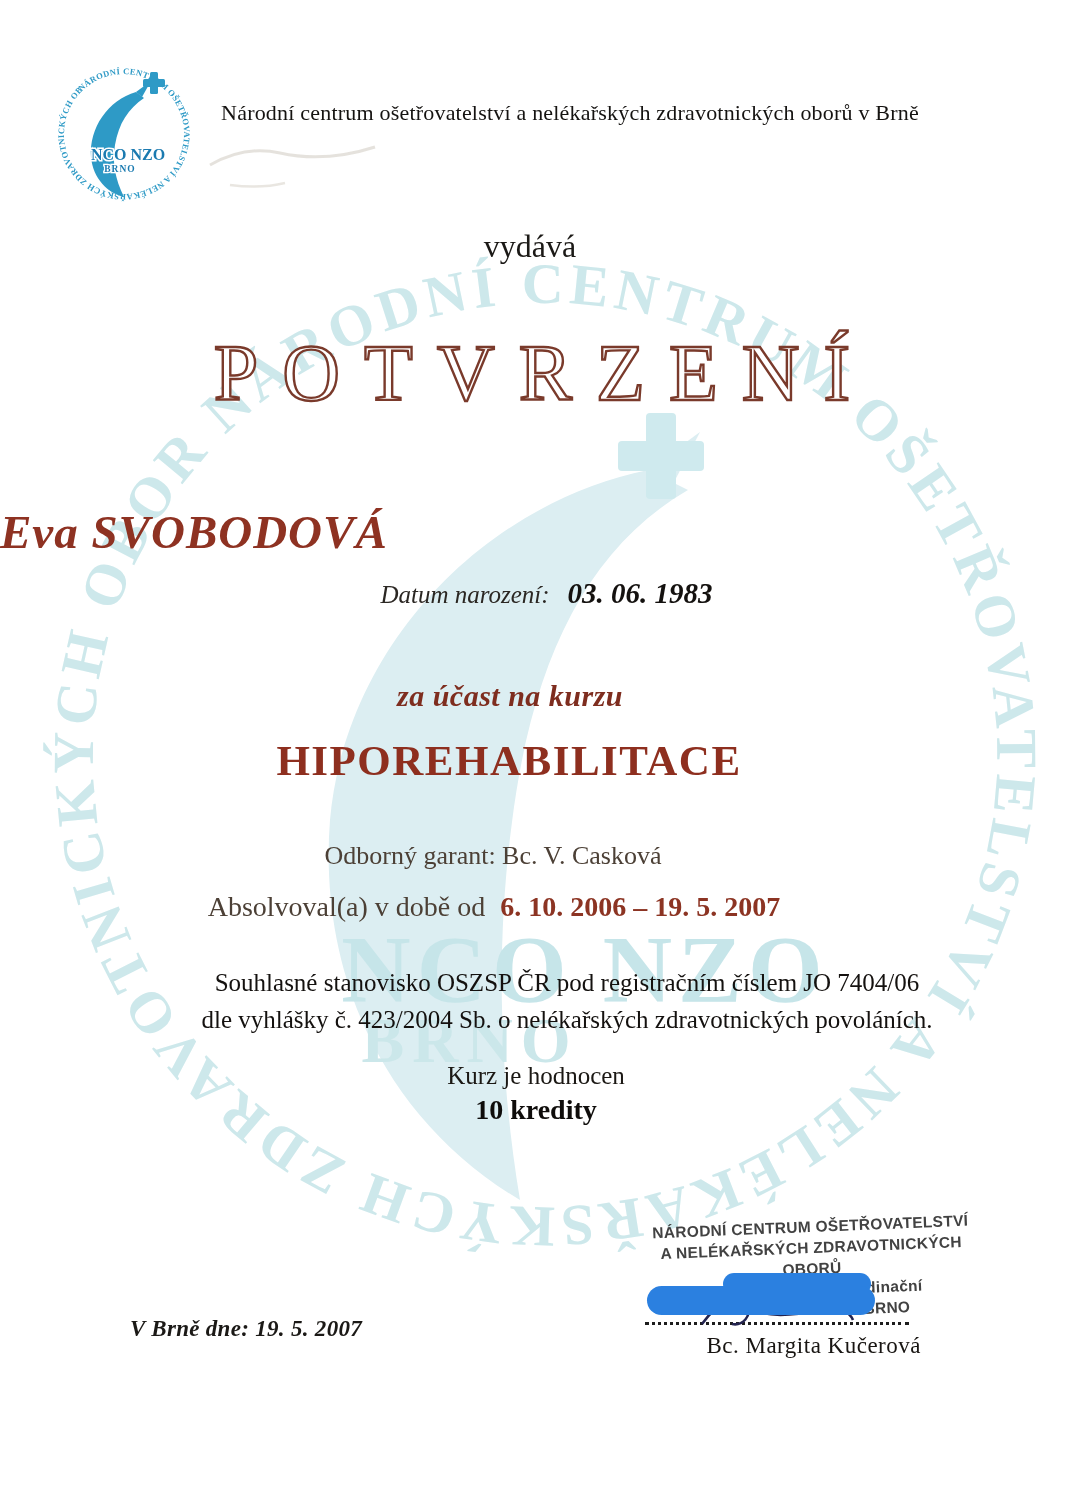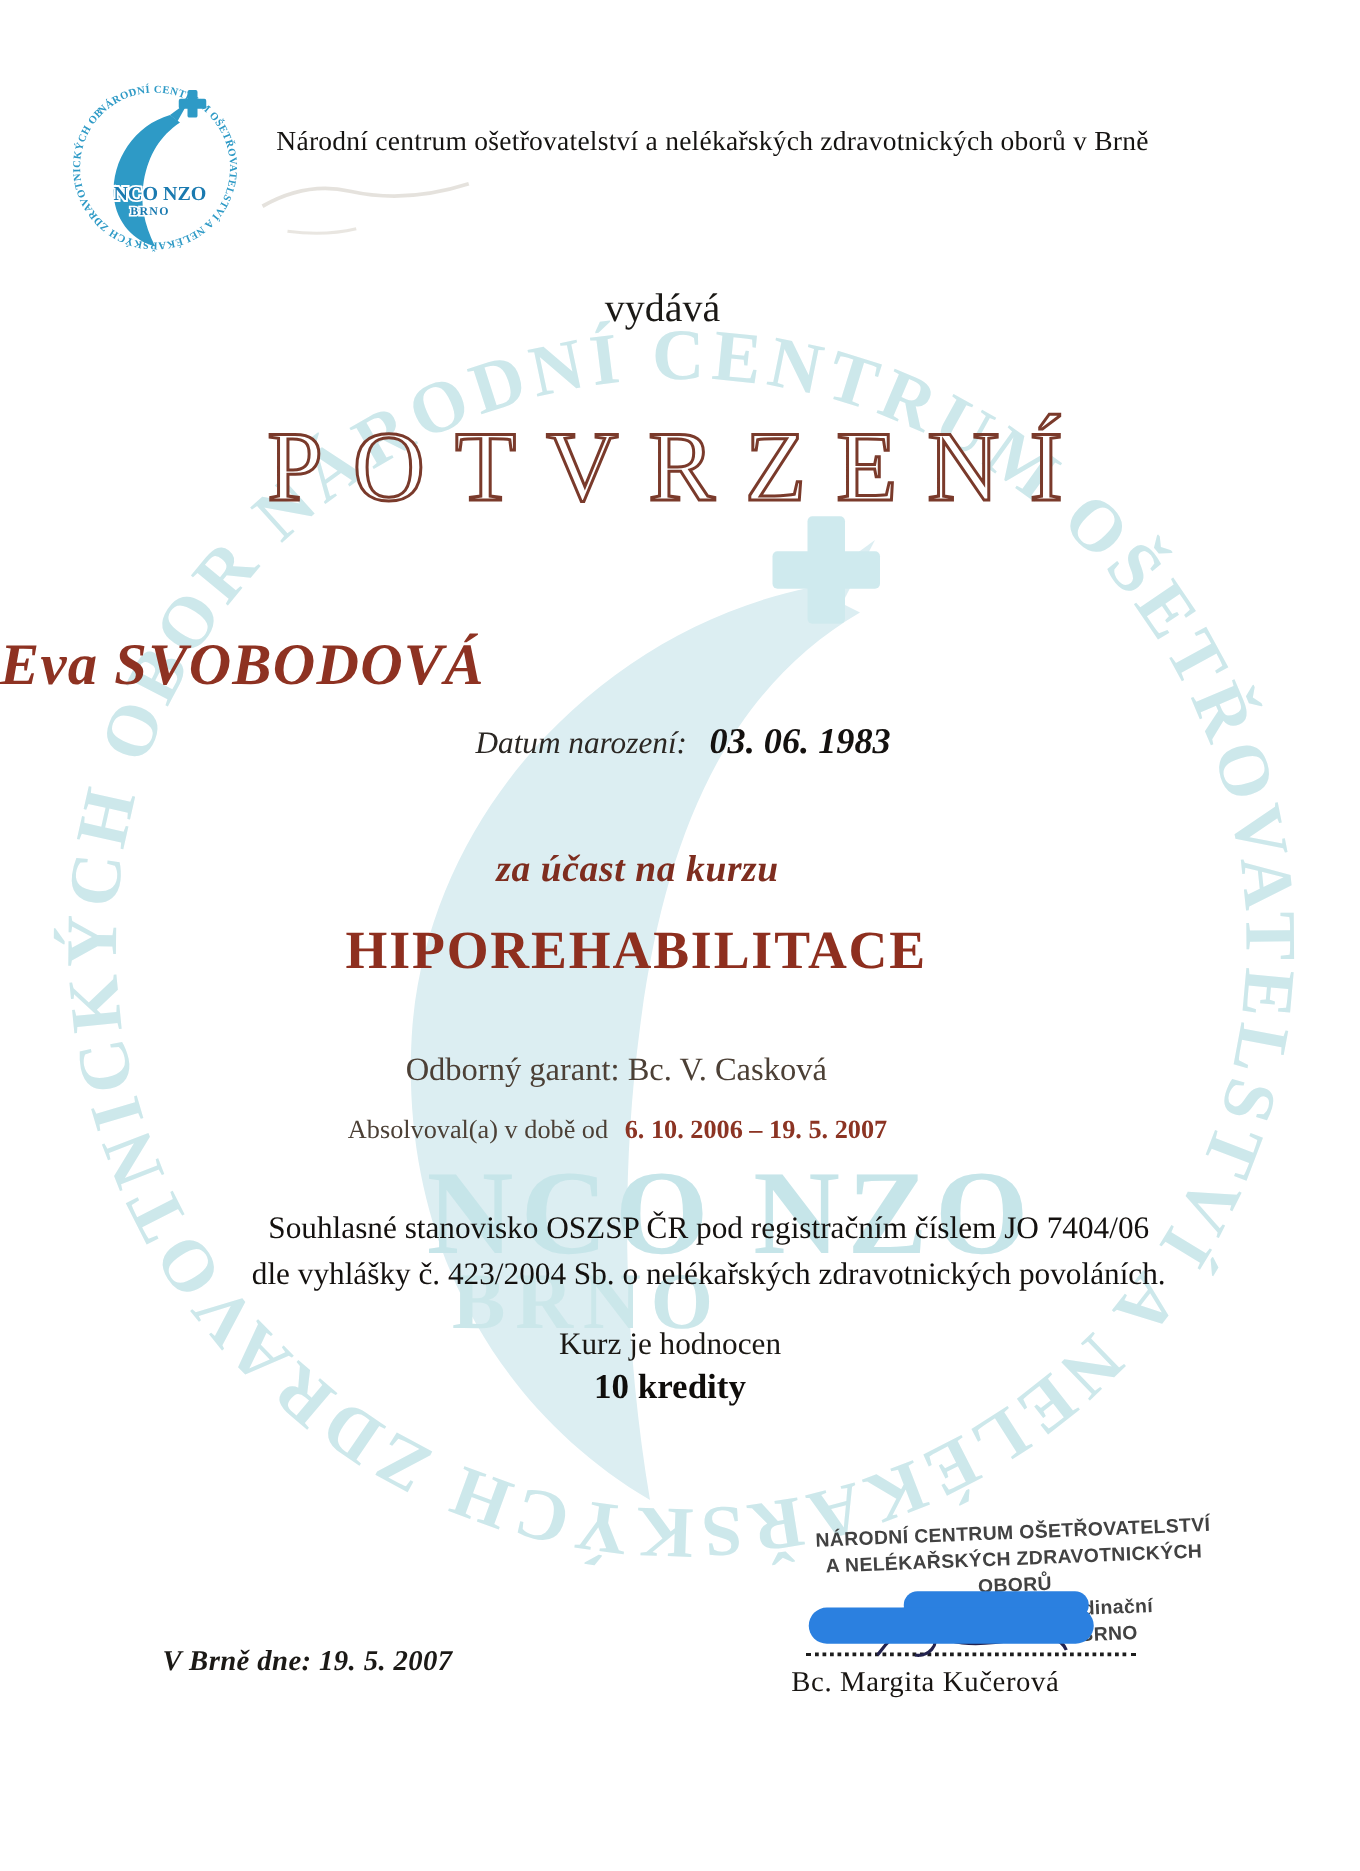--- a/index.html
+++ b/index.html
@@ -37,21 +37,21 @@
   }
   .course{
     position:absolute;left:0;top:736px;width:1018px;text-align:center;
     font-size:43px;font-weight:bold;color:#8e2f1f;letter-spacing:1.5px;
   }
   .garant{
     position:absolute;left:0;top:841px;width:986px;text-align:center;
     font-size:26px;color:#4c4036;
   }
   .period{
-    position:absolute;left:0;top:891px;width:988px;text-align:center;font-size:21px;
+    position:absolute;left:0;top:891px;width:988px;text-align:center;font-size:28px;
   }
   .period .lbl{color:#4c4036;}
   .period .dates{color:#8c3423;font-weight:bold;margin-left:8px;}
   .approval{
     position:absolute;left:0;top:964px;width:1086px;text-align:center;
     font-size:25px;line-height:37px;color:#14110f;
     font-family:"Liberation Serif", serif;
     padding-left:24px;
   }
   .credits-lbl{
@@ -72,21 +72,21 @@
     font-family:"Liberation Sans", sans-serif;
     font-weight:bold;color:#424242;text-align:center;
     font-size:15.5px;line-height:21px;letter-spacing:.3px;
   }
   .stamp .l4{transform:translateX(62px);}
   .dotline{
     position:absolute;left:645px;top:1300px;width:264px;height:22px;
     border-bottom:3px dotted #1d1d1d;
   }
   .signame{
-    position:absolute;left:633px;top:1333px;width:288px;text-align:left;
+    position:absolute;left:633px;top:1333px;width:288px;text-align:right;
     font-size:23px;color:#181512;letter-spacing:.5px;
   }
   .sigsvg{position:absolute;left:620px;top:1258px;z-index:3;}
   .logosvg{position:absolute;left:54px;top:64px;}
   .titlesvg{position:absolute;left:154px;top:312px;}
   .smudgesvg{position:absolute;left:190px;top:115px;opacity:.45;}
 </style>
 </head>
 <body>
 

